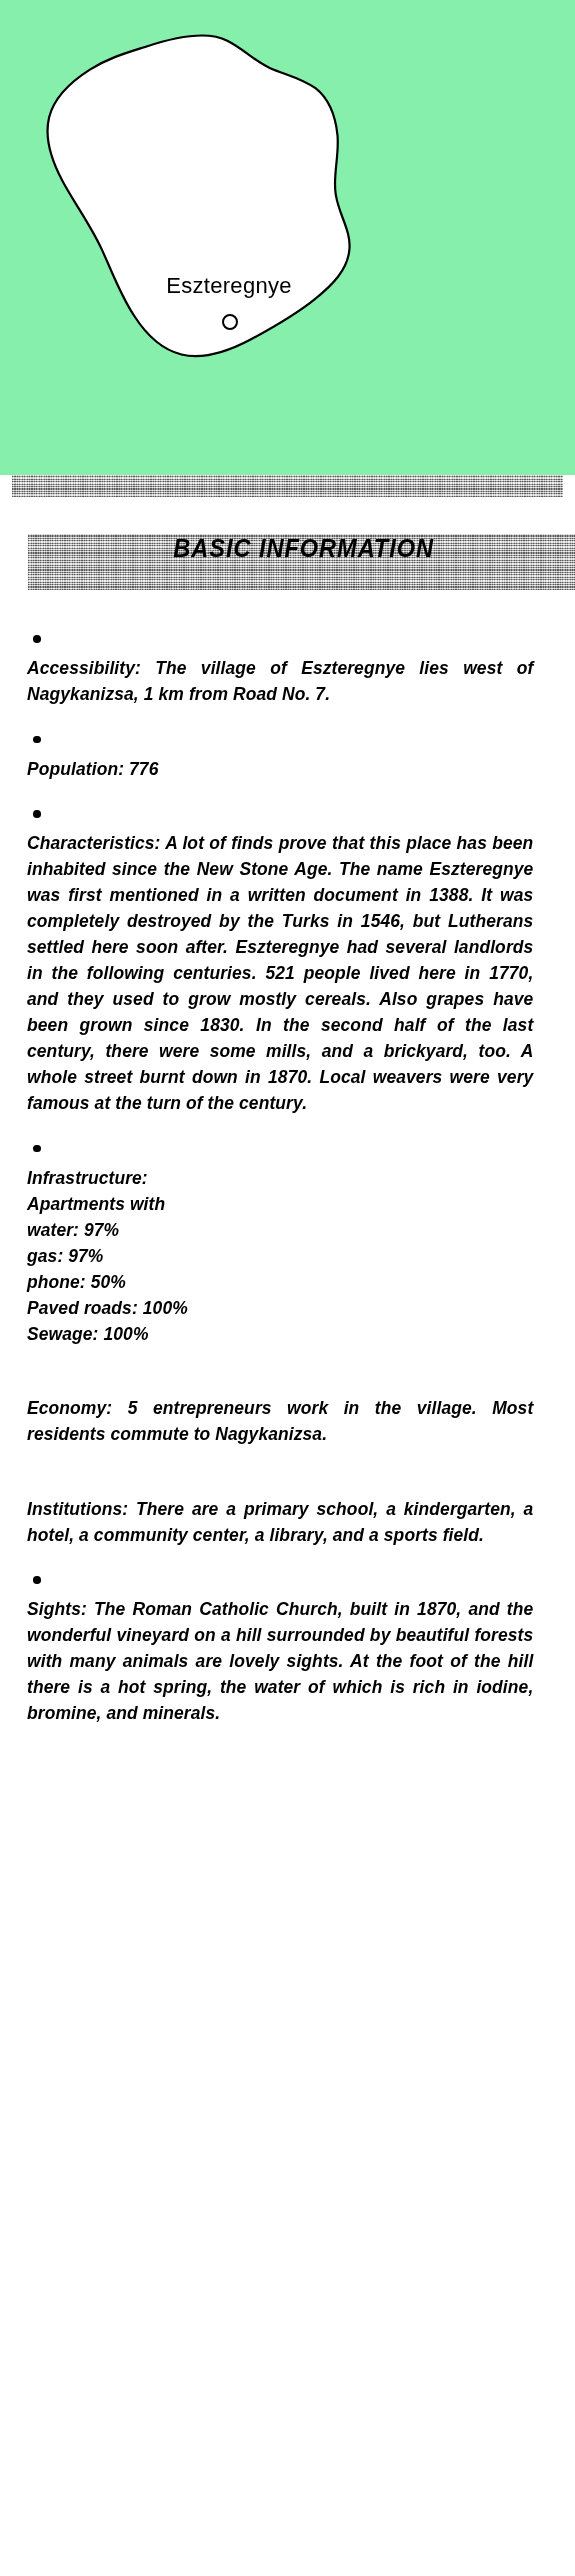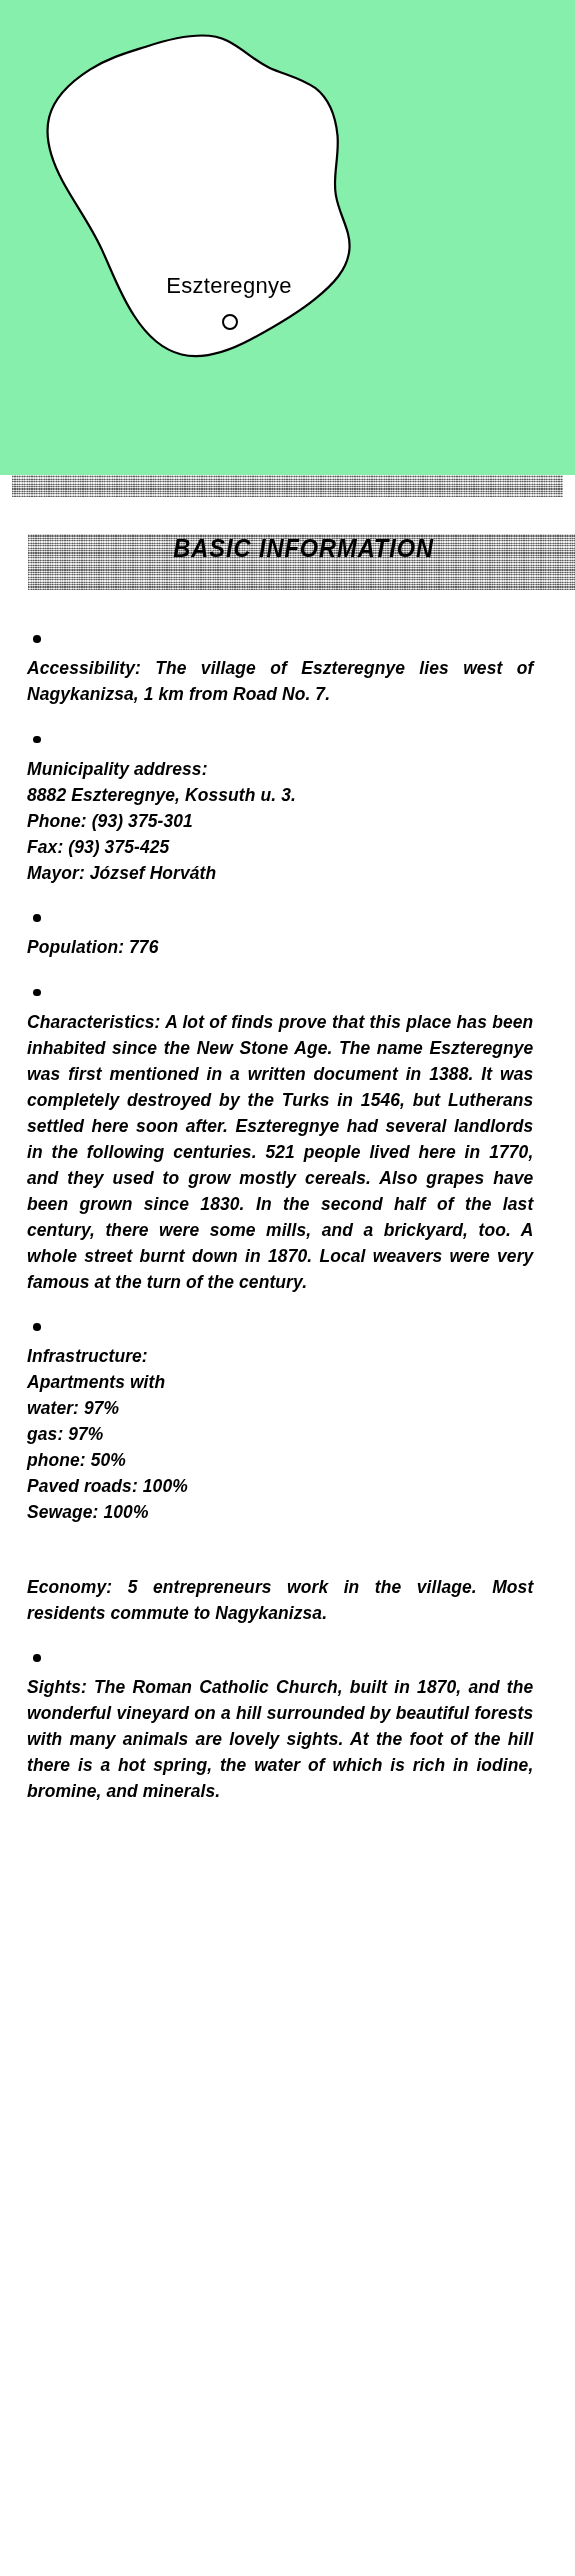--- a/index.html
+++ b/index.html
@@ -184,34 +184,20 @@
 
     <div class="info-item">
       <div class="bullet">
           <i></i>
         </div>
       <div class="item-body">
         <p class="para">Accessibility: The village of Eszteregnye lies west of Nagykanizsa, 1 km from Road No. 7.</p>
       </div>
     </div>
 
-    <div class="info-item">
-      <div class="bullet">
-          <i></i>
-        </div>
-      <div class="item-body">
-        <p class="para nojust">
-          <span class="line">Municipality address:</span>
-          <span class="line">8882 Eszteregnye, Kossuth u. 3.</span>
-          <span class="line">Phone: (93) 375-301</span>
-          <span class="line">Fax: (93) 375-425</span>
-          <span class="line">Mayor: József Horváth</span>
-        </p>
-      </div>
-    </div>
 
     <div class="info-item">
       <div class="bullet">
           <i></i>
         </div>
       <div class="item-body">
         <p class="para nojust">Population: 776</p>
       </div>
     </div>
 
@@ -243,20 +229,28 @@
 
     <div class="info-item">
       <div class="bullet no-dot">
           <i></i>
         </div>
       <div class="item-body">
         <p class="para">Economy: 5 entrepreneurs work in the village. Most residents commute to Nagykanizsa.</p>
       </div>
     </div>
 
+    <div class="info-item">
+      <div class="bullet no-dot">
+          <i></i>
+        </div>
+      <div class="item-body">
+        <p class="para">Institutions: There are a primary school, a kindergarten, a hotel, a community center, a library, and a sports field.</p>
+      </div>
+    </div>
 
     <div class="info-item">
       <div class="bullet">
           <i></i>
         </div>
       <div class="item-body">
         <p class="para">Sights: The Roman Catholic Church, built in 1870, and the wonderful vineyard on a hill surrounded by beautiful forests with many animals are lovely sights. At the foot of the hill there is a hot spring, the water of which is rich in iodine, bromine, and minerals.</p>
       </div>
     </div>
 

